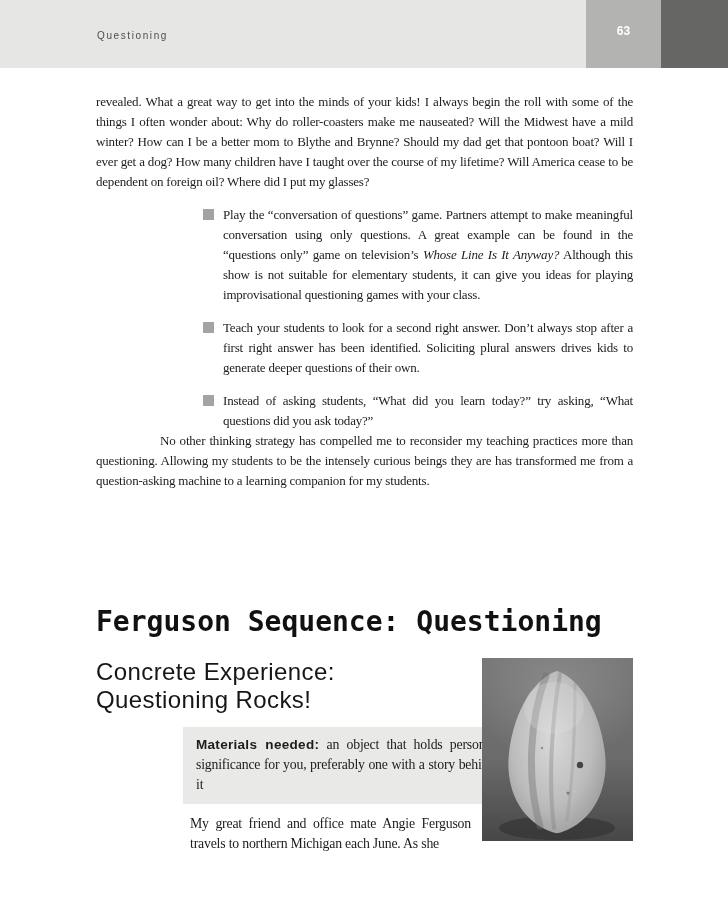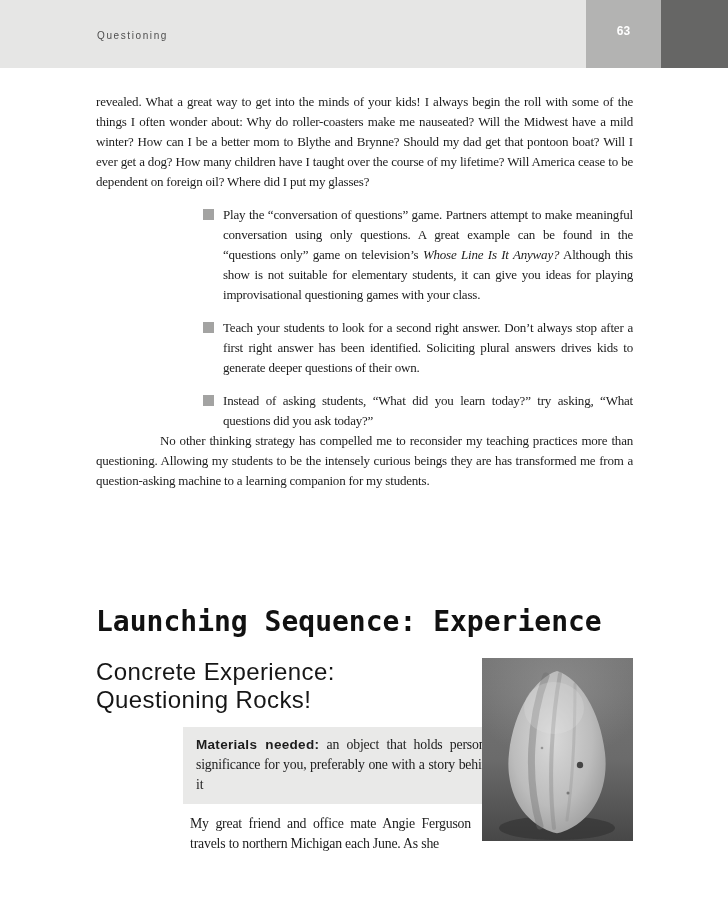--- a/index.html
+++ b/index.html
@@ -167,21 +167,21 @@
       <li>
         <span class="bullet-square"></span>
         <span><span>Instead of asking students, “What did you learn today?” try asking, “What questions did you ask today?”</span><em></em><span></span></span>
       </li>
     </ul>
 
     <p class="closing">No other thinking strategy has compelled me to reconsider my teaching practices more than questioning. Allowing my students to be the intensely curious beings they are has transformed me from a question-asking machine to a learning companion for my students.</p>
   </section>
 
   <section class="content-lower">
-    <h1 class="section-heading">Launching Sequence: Experience</h1>
+    <h1 class="section-heading">Ferguson Sequence: Questioning</h1>
 
     <h2 class="subsection-heading">
       <span>Concrete Experience:</span><br>
       <span>Questioning Rocks!</span>
     </h2>
 
     <div class="materials-box">
       <span class="materials-label">Materials needed:</span><span> an object that holds personal significance for you, preferably one with a story behind it</span>
     </div>
 

